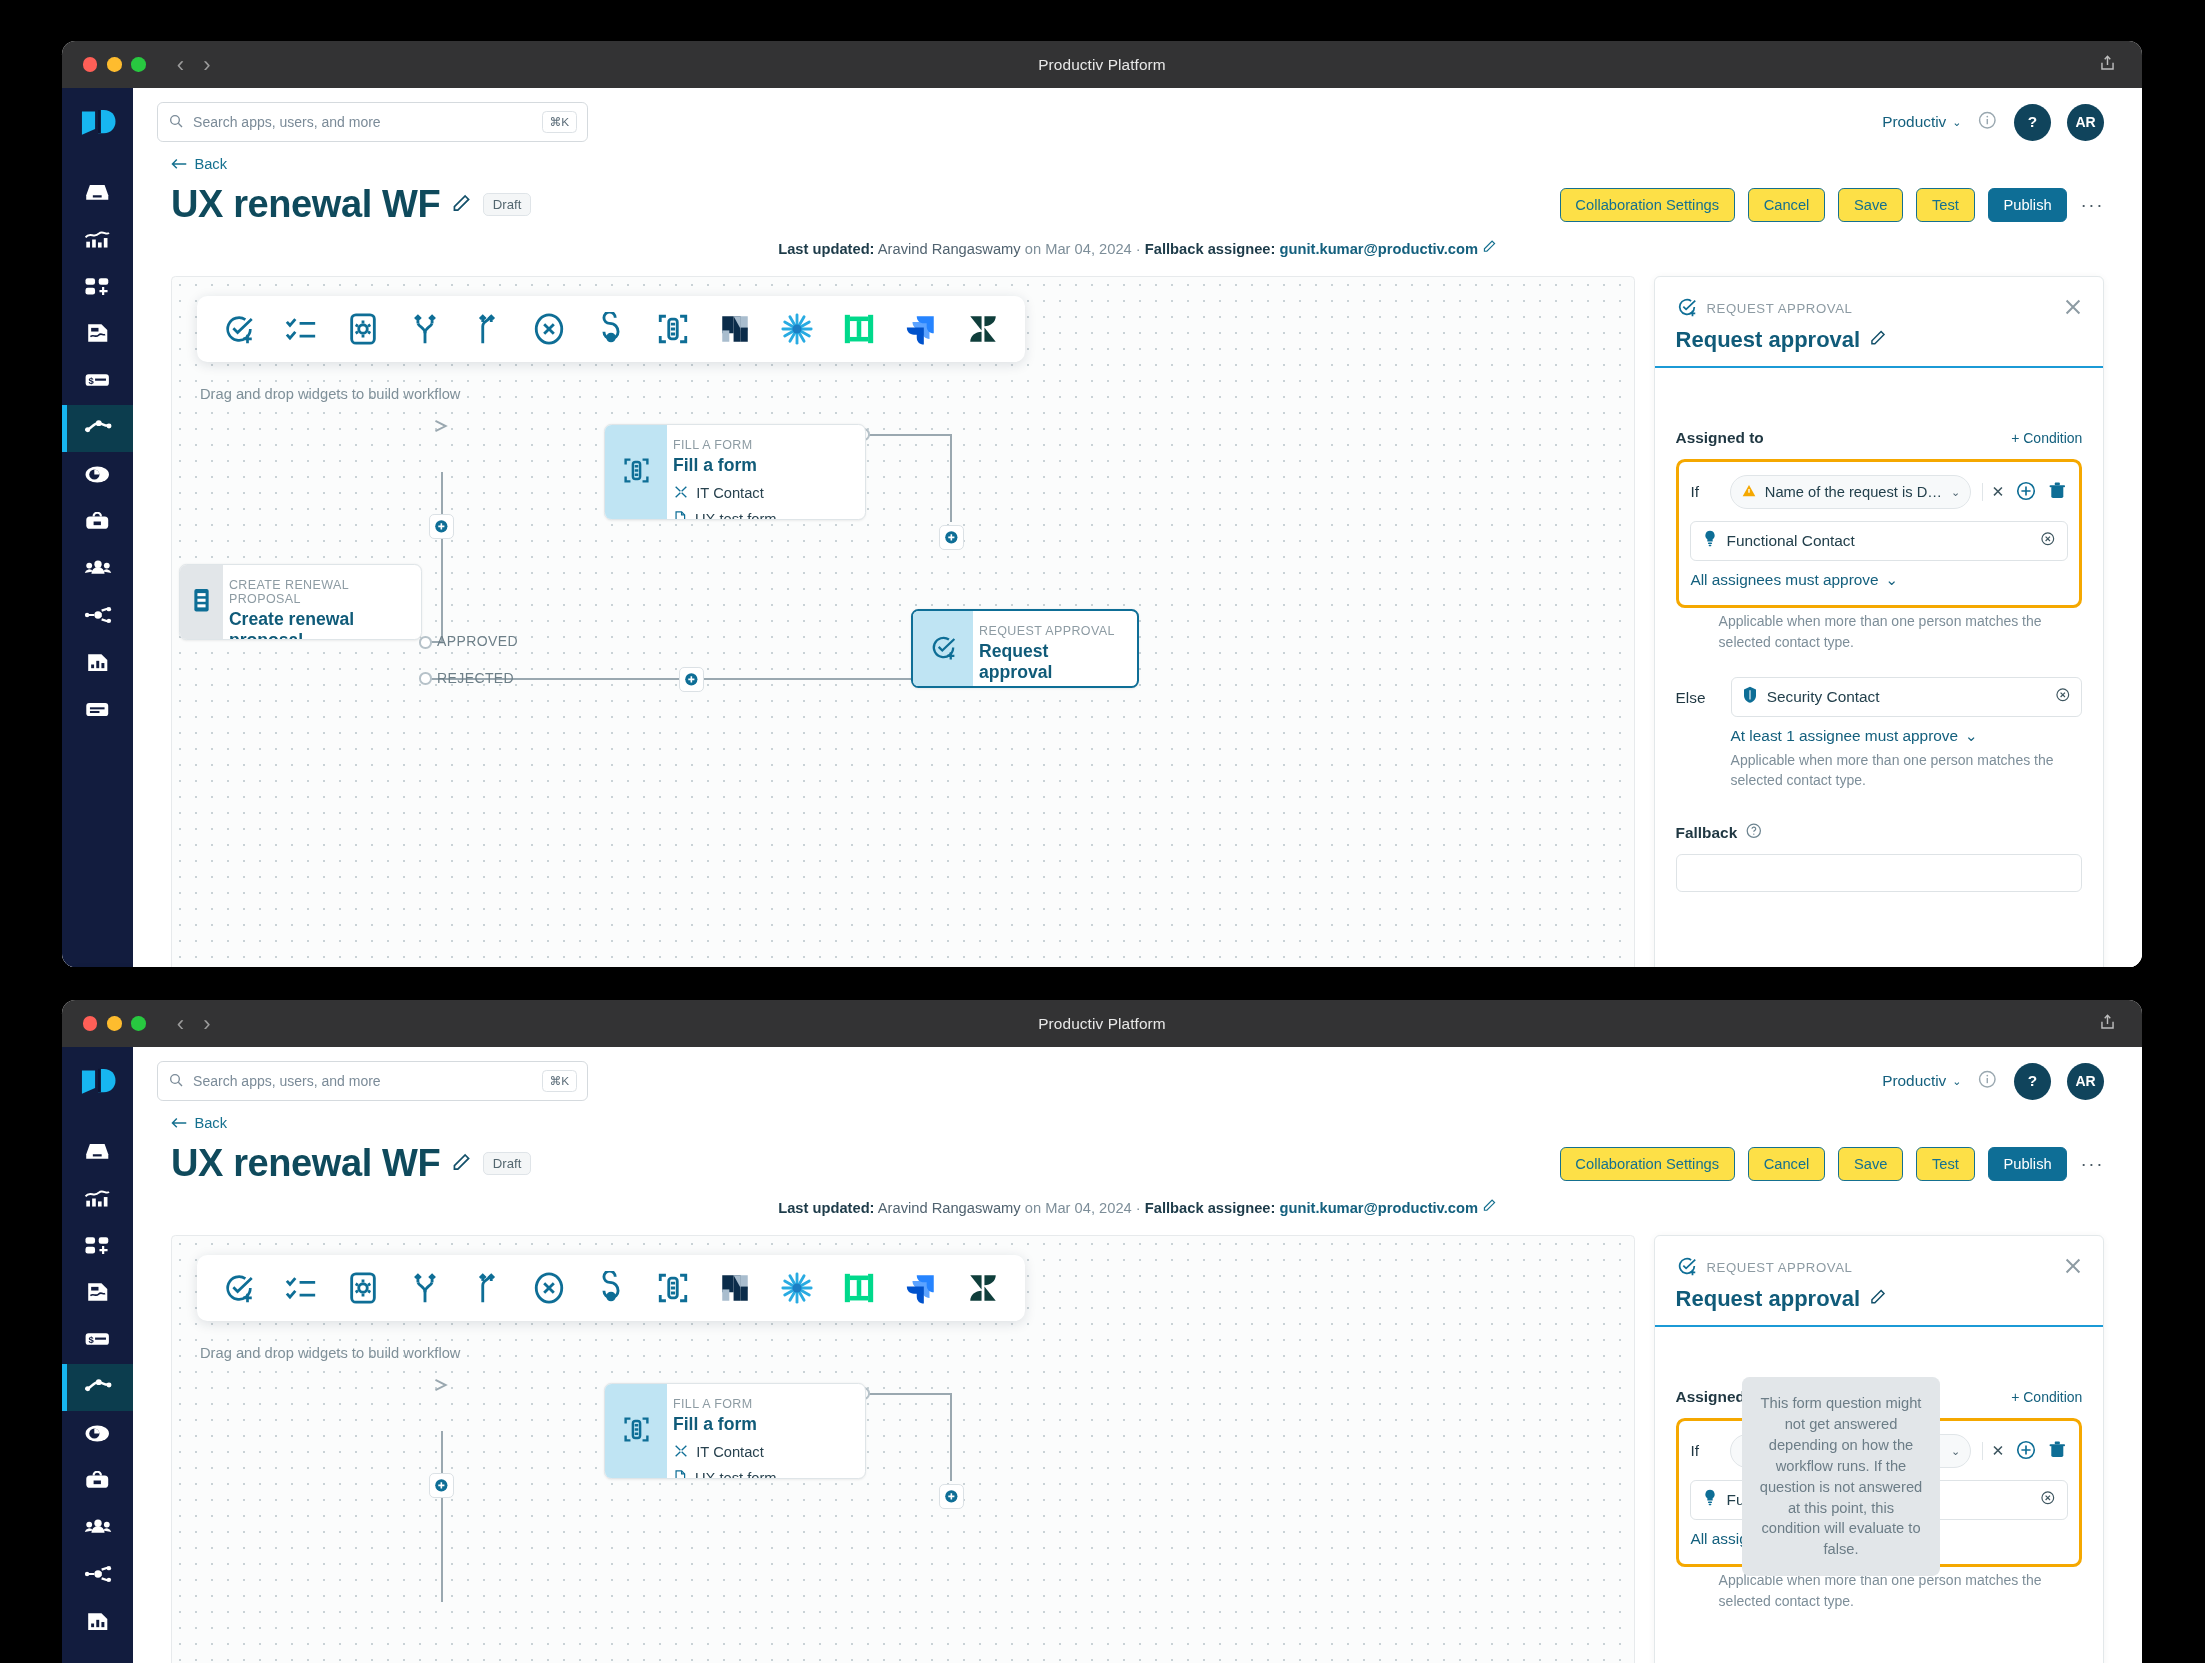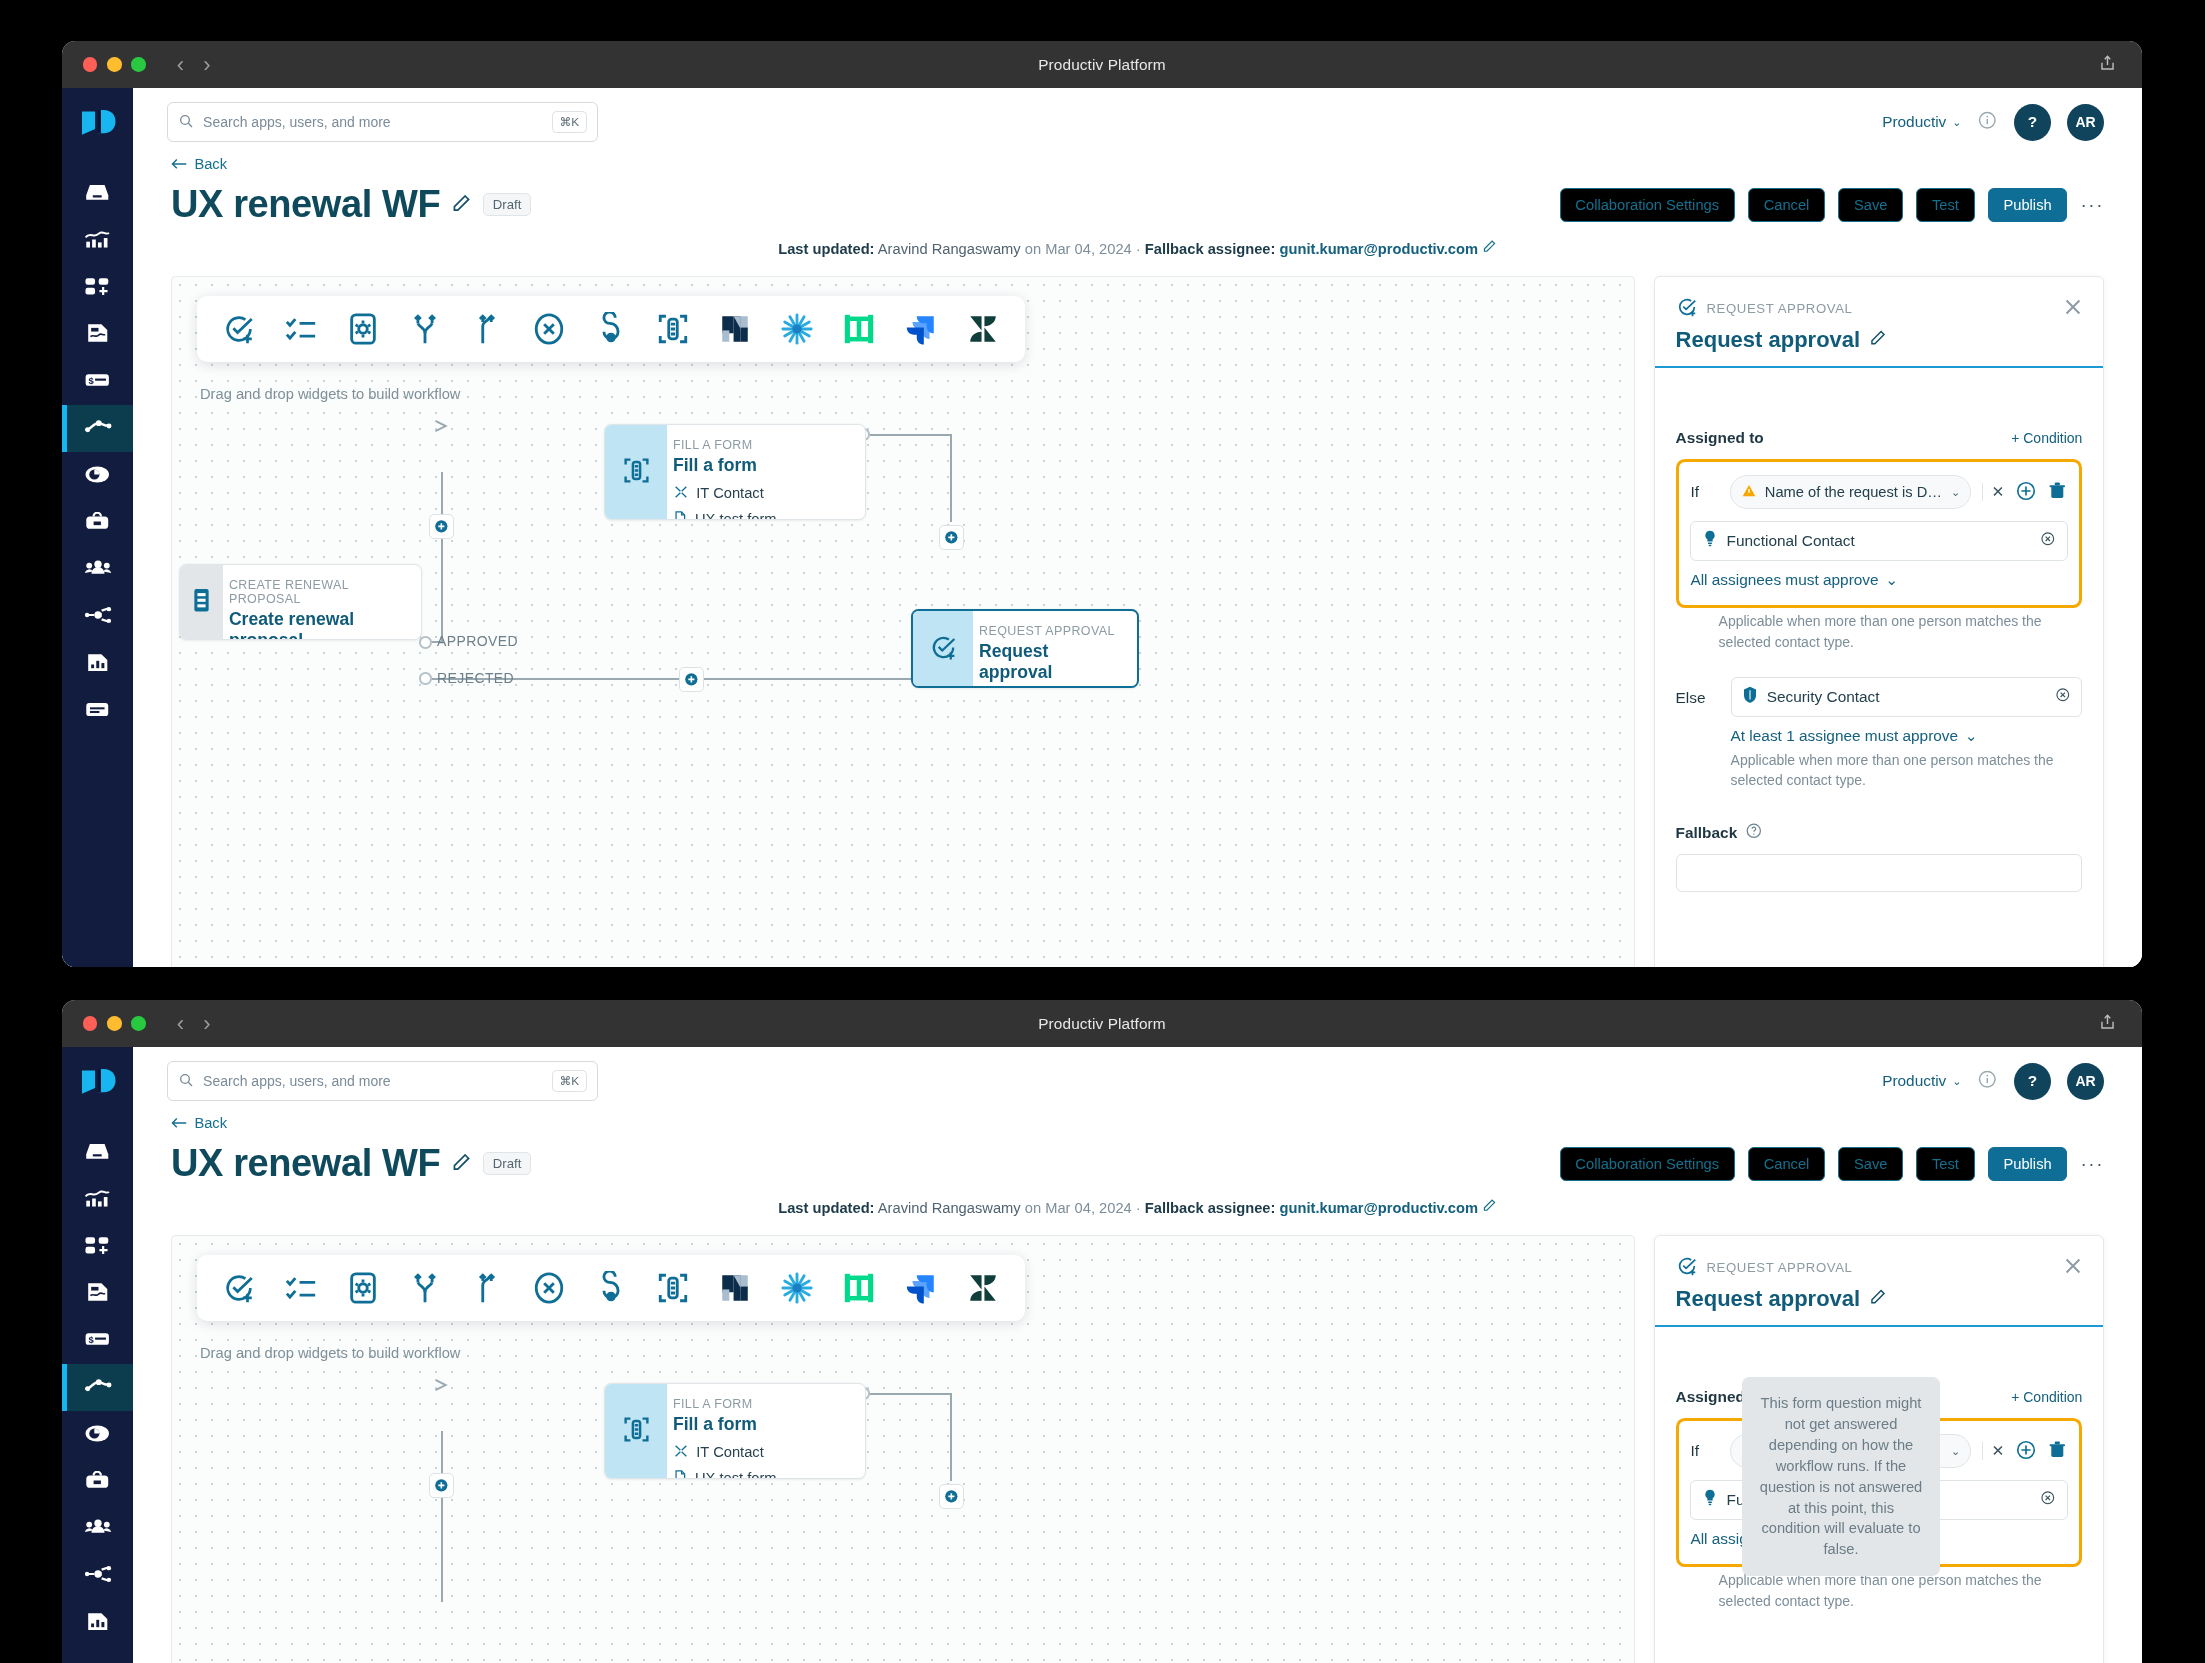--- a/index.html
+++ b/index.html
@@ -54,21 +54,21 @@
     position:relative; cursor:pointer;
   }
   .rail-item.active { background:#0C3D4E; }
   .rail-item.active::before{
     content:""; position:absolute; left:0; top:0; bottom:0; width:5.1px; background:#17B6F0;
   }
 
   
   .main { flex:1 1 auto; background:#fff; position:relative; overflow:hidden; }
 
-  .topbar { height: 68px; display:flex; align-items:center; padding: 0 38px 0 34px; }
+  .topbar { height: 68px; display:flex; align-items:center; padding: 0 38px 0 24px; }
   .search {
     width: 431px; height:40px; border:0.7px solid #d5dade; border-radius:5.9px;
     display:flex; align-items:center; padding:0 10.3px; gap:8.8px; background:#fff;
   }
   .search .sq { flex:0 0 auto; }
   .search input {
     flex:1 1 auto; border:0; outline:none; font-size:14px; color:#5b7280;
     font-family:"Liberation Sans", sans-serif; background:transparent;
   }
   .search input::placeholder{ color:#7b8b98; }
@@ -92,21 +92,21 @@
   h1 {
     font-size: 38px; color:#0F4A5C; font-weight:bold; letter-spacing:-0.4px;
   }
   .pencil { margin-left:10.3px; }
   .badge {
     margin-left: 11.8px; border:0.7px solid #dfe4e8; background:#f4f6f7; border-radius:5.1px;
     font-size:13.2px; color:#53666f; padding:2.9px 8.8px;
   }
   .btns { margin-left:auto; display:flex; align-items:center; gap:13.2px; }
   .btn {
-    border:0.7px solid #15708F; color:#15708F; background:#000000; border-radius:5.9px;
+    border:0.7px solid #15708F; color:#15708F; background:#fde047; border-radius:5.9px;
     font-size:14.7px; padding:8px 14.7px; cursor:pointer; white-space:nowrap;
     font-family:"Liberation Sans", sans-serif;
   }
   .btn.primary { background:#0E6E96; color:#fff; border-color:#0E6E96; }
   .dots { color:#4a5a64; font-size:19px; cursor:pointer; letter-spacing:1.5px; }
   .subline { margin-top:13.2px; font-size:14.7px; color:#516370;text-align:center; }
   .subline b { color:#1d3b49; font-weight:bold; }
   .subline .mut { color:#7d8e99; }
   .subline .link { color:#14607E; }
 

